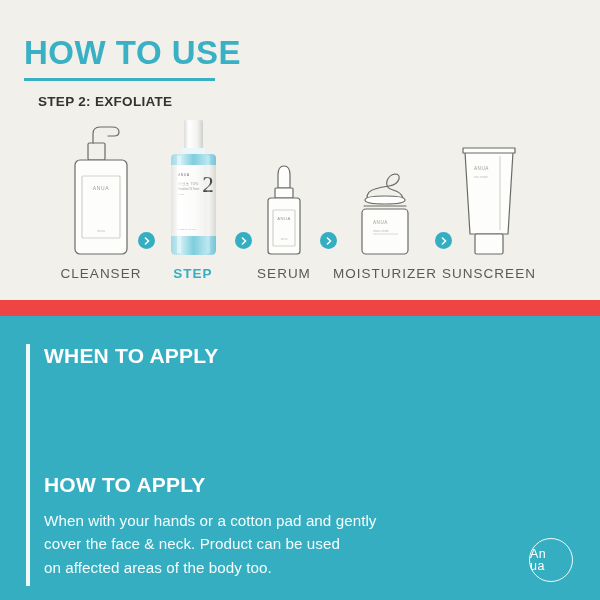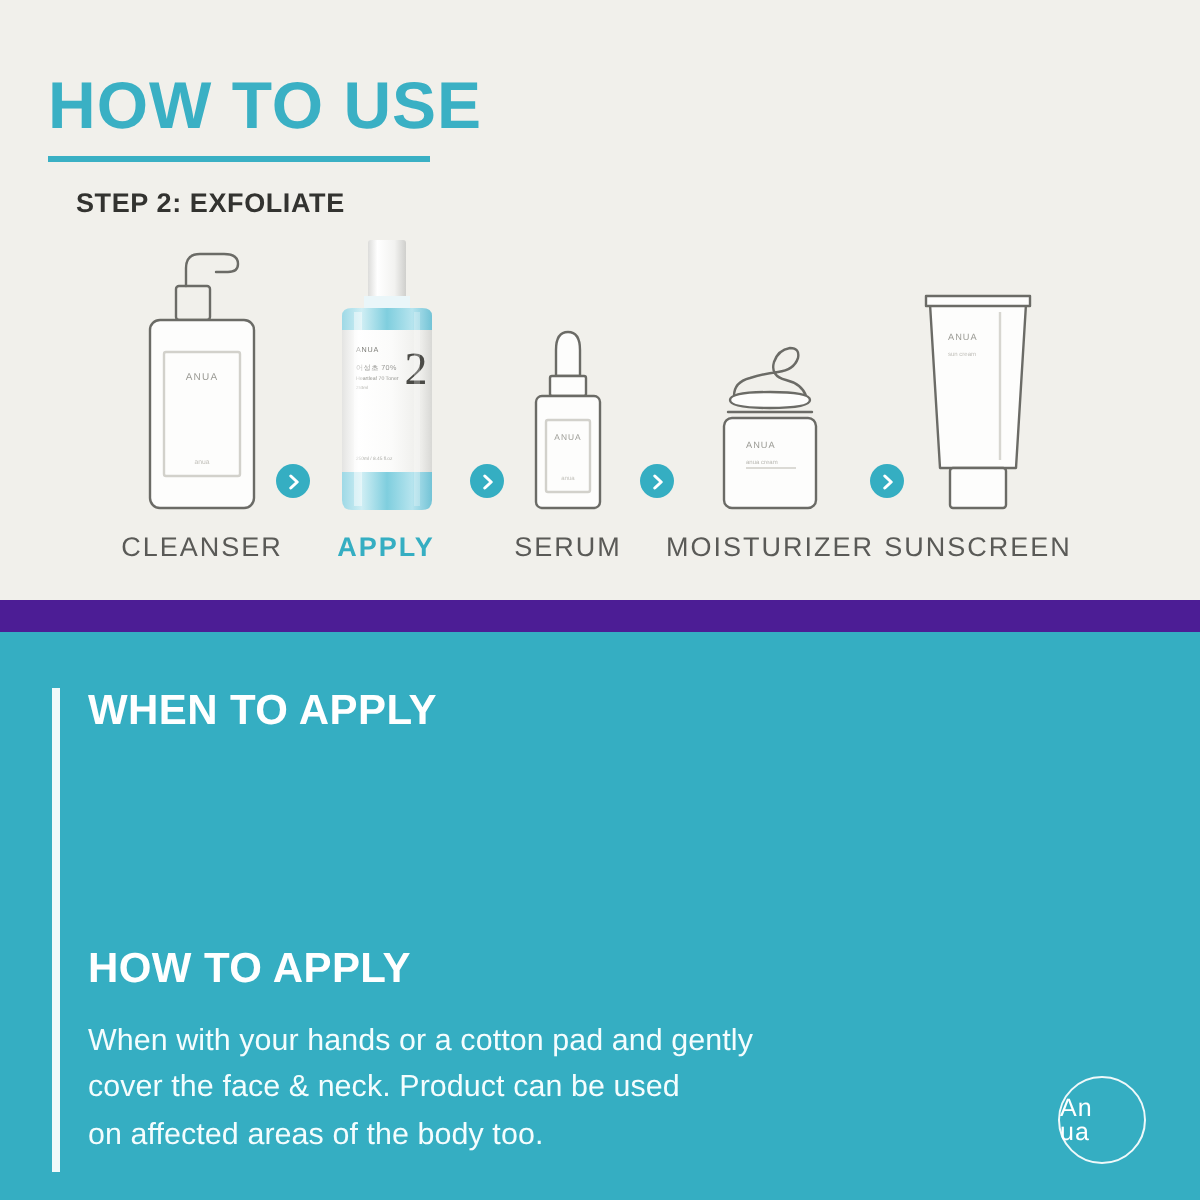--- a/index.html
+++ b/index.html
@@ -5,21 +5,21 @@
   * { box-sizing: border-box; margin: 0; padding: 0; }
   html, body {
     width: 600px; height: 600px;
     font-family: "Liberation Sans", sans-serif;
     background: #f1f0eb;
     overflow: hidden;
   }
   #page {
     position: relative;
     width: 600px; height: 600px;
-    background: #4c1d95;
+    background: #ef4444;
   }
 
   
   .top-section {
     position: absolute;
     left: 0; top: 0;
     width: 600px; height: 300px;
     background: #f1f0eb;
   }
   .title {
@@ -272,21 +272,21 @@
             <path d="M42 38 L42 112" stroke="#d7d6d0"></path>
           </g>
           <text x="16" y="52" font-family="Liberation Sans, sans-serif" font-size="4.6" fill="#9b9b95" letter-spacing="0.5">ANUA</text>
           <text x="16" y="60" font-family="Liberation Sans, sans-serif" font-size="3" fill="#bfbeb8">sun cream</text>
         </svg>
       </div>
     </div>
 
     <div class="names">
       <div class="pname" style="left:101px;">CLEANSER</div>
-      <div class="pname active" style="left:193px;">APPLY</div>
+      <div class="pname active" style="left:193px;">STEP</div>
       <div class="pname" style="left:284px;">SERUM</div>
       <div class="pname" style="left:385px;">MOISTURIZER</div>
       <div class="pname" style="left:489px;">SUNSCREEN</div>
     </div>
   </div>
 
   <div class="panel">
     <div class="accent-bar"></div>
 
     <div class="block" style="top:28px;">

